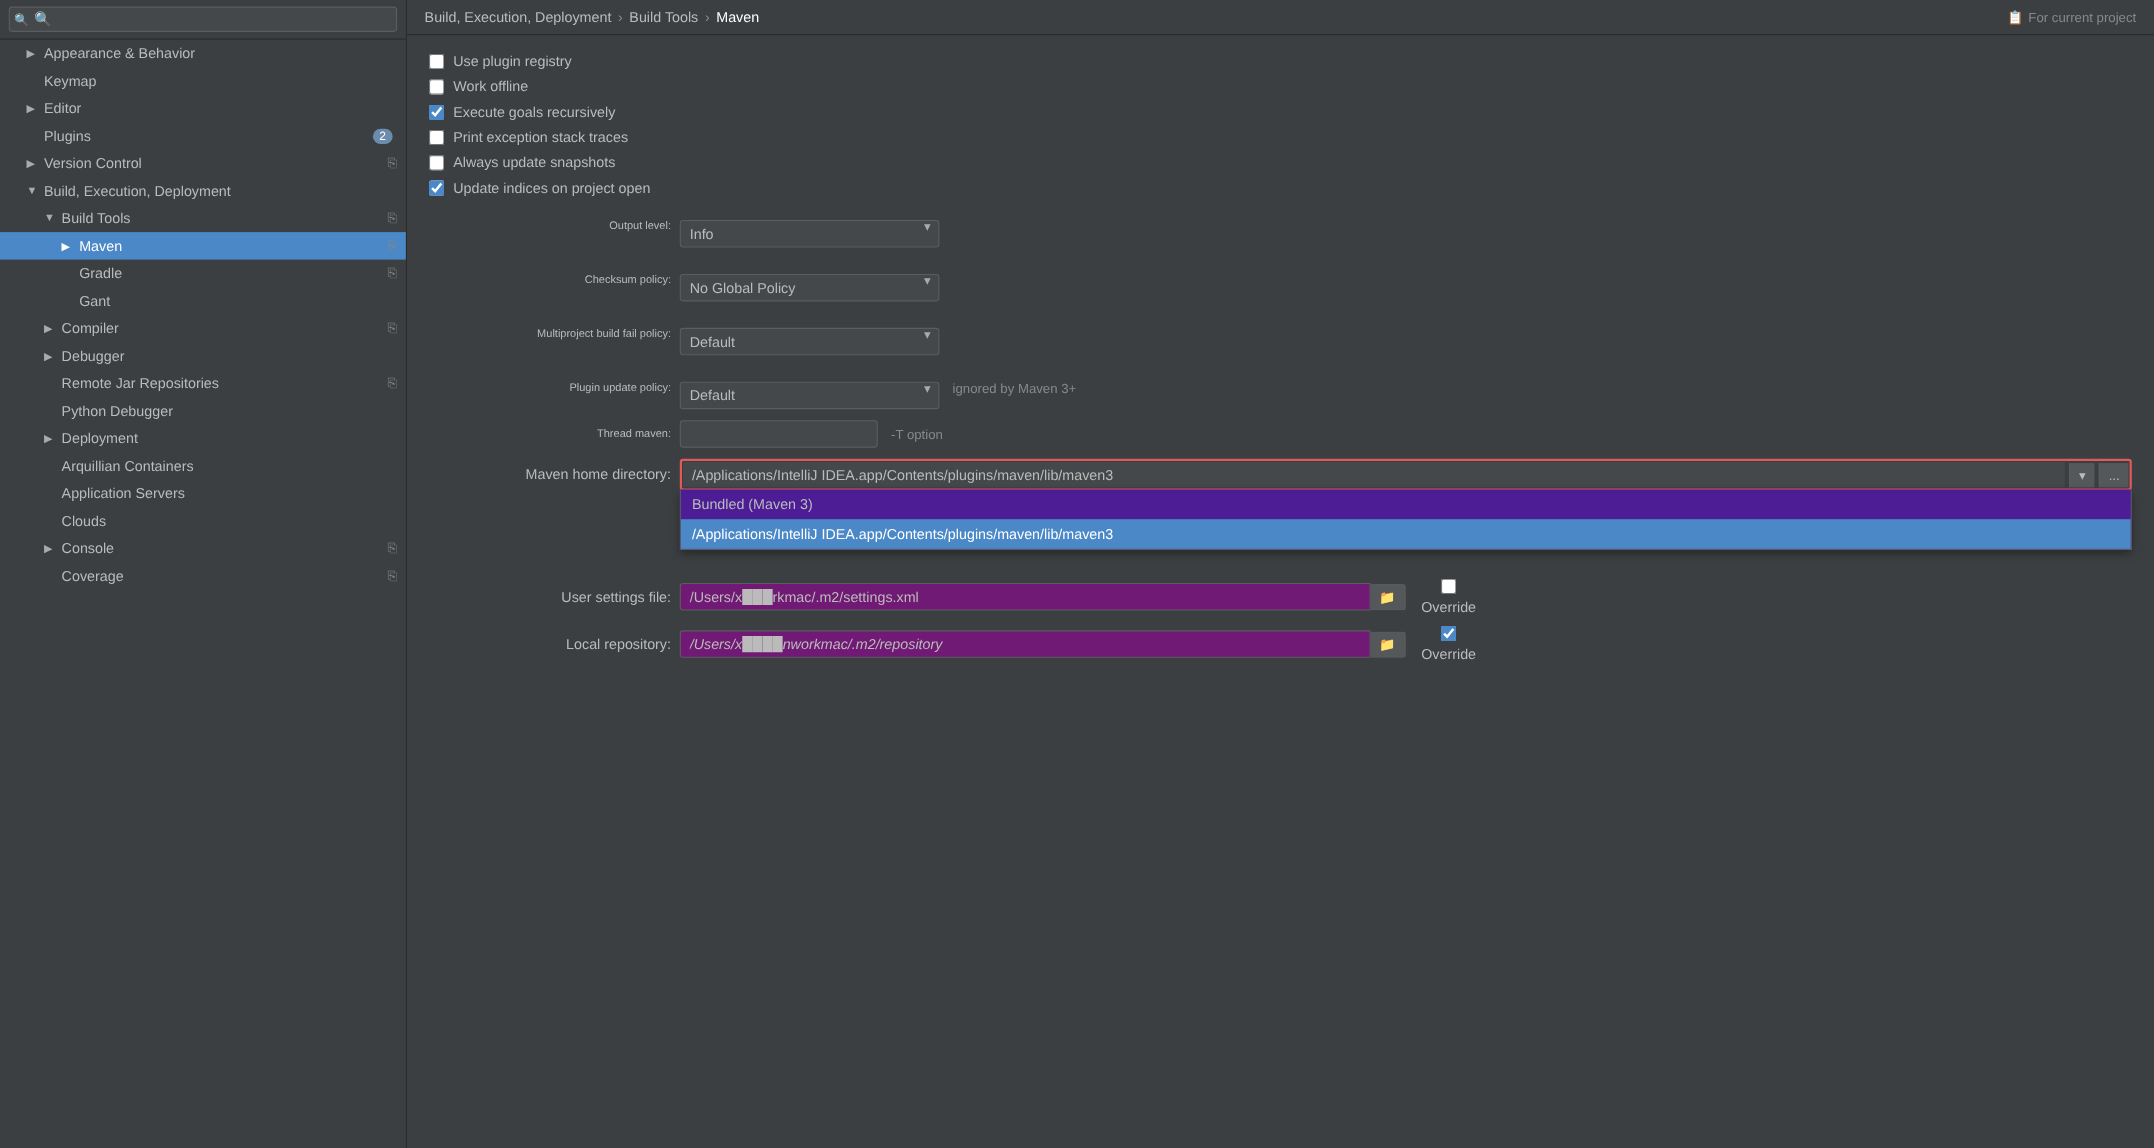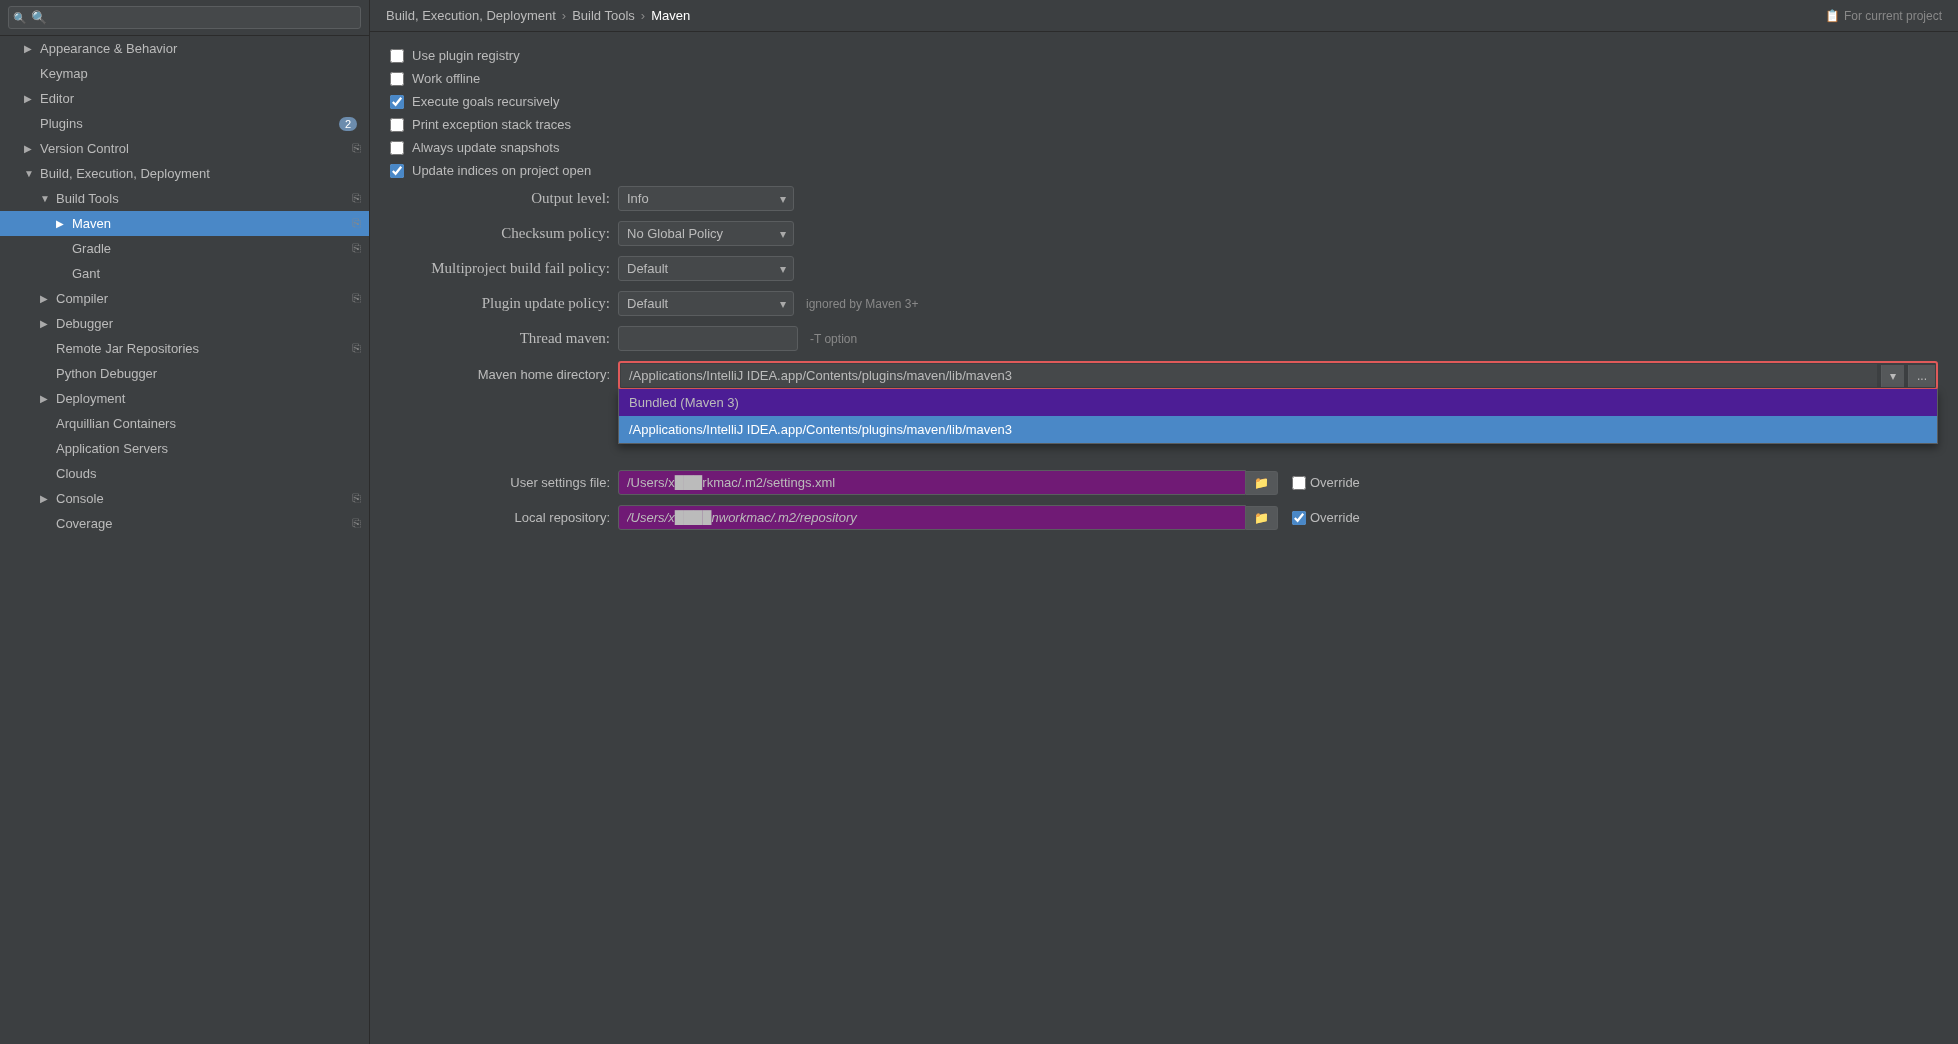--- a/index.html
+++ b/index.html
@@ -180,37 +180,37 @@
       display: flex;
       align-items: center;
       margin-bottom: 10px;
       gap: 8px;
     }
 
     .form-row .form-label {
       width: 220px;
       min-width: 220px;
       color: #bbb;
-      font-size: 15px;
+      font-size: 10px;
       text-align: right;
-      font-family: Liberation Serif, serif;
     }
 
     .form-row select {
       background: #45484a;
       border: 1px solid #5a5d5f;
       border-radius: 3px;
       color: #bbb;
       padding: 4px 28px 4px 8px;
       font-size: 13px;
       outline: none;
       appearance: none;
       -webkit-appearance: none;
-      width: 176px;
-      cursor: pointer;
+      width: 236px;
+      cursor: pointer;
+      margin-top: 14px;
     }
 
     .select-wrapper {
       position: relative;
       display: inline-block;
     }
 
     .select-wrapper::after {
       content: '▾';
       position: absolute;
@@ -359,20 +359,21 @@
       cursor: pointer;
       font-size: 12px;
       border-radius: 0 3px 3px 0;
     }
 
     .override-checkbox-wrap {
       display: flex;
       align-items: center;
       gap: 4px;
       margin-left: 6px;
+      flex-direction: column;
     }
 
     .override-checkbox-wrap input[type="checkbox"] {
       width: 14px;
       height: 14px;
       accent-color: #4a88c7;
     }
 
     .override-checkbox-wrap label {
       color: #bbb;

